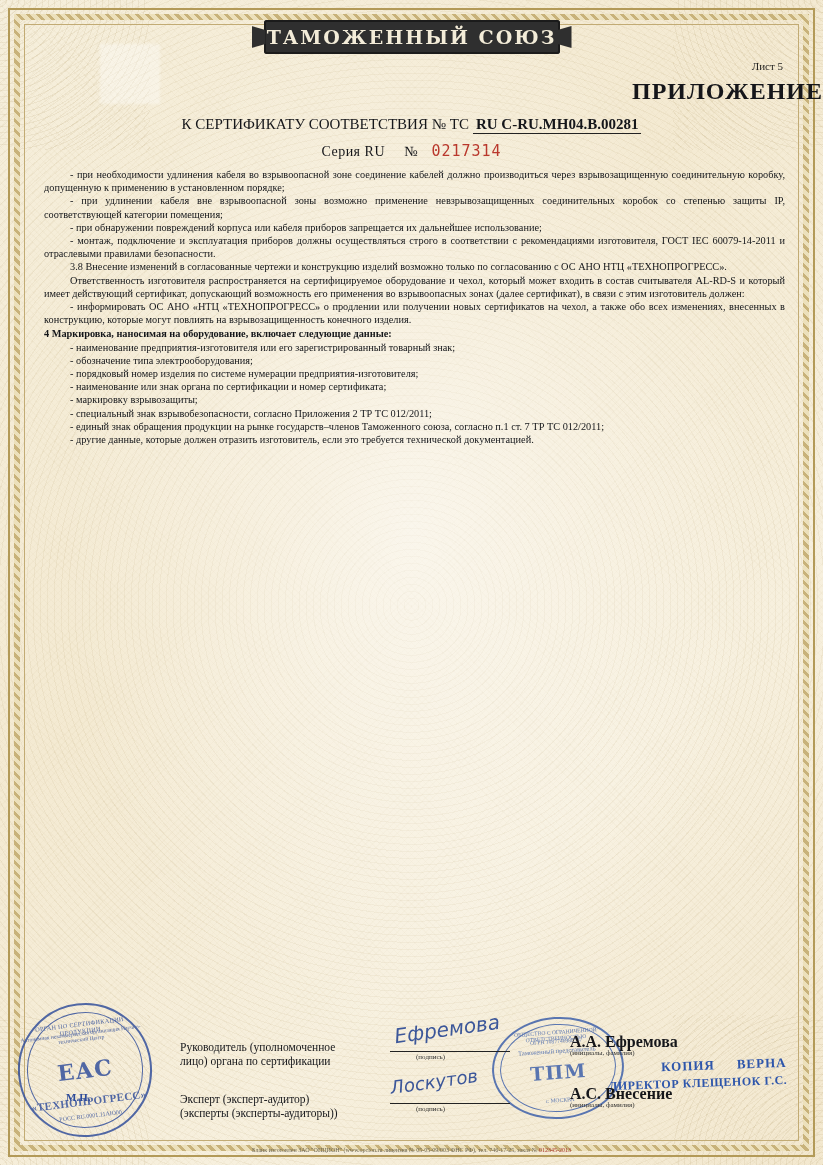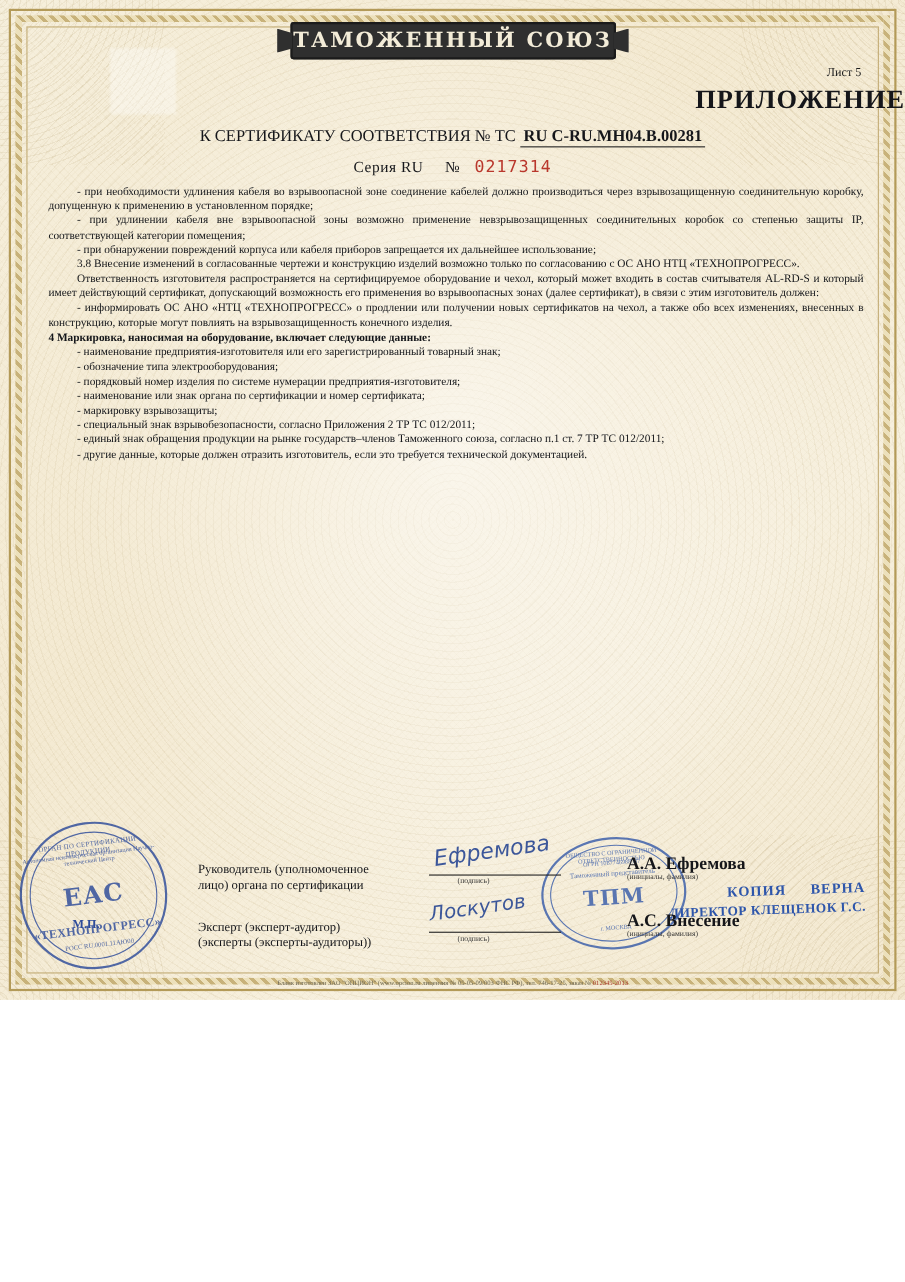--- a/index.html
+++ b/index.html
@@ -1,19 +1,19 @@
 <!DOCTYPE html>
 <html lang="ru"><head>
 <meta charset="utf-8">
 <style>
   html,body{margin:0;padding:0;background:#ffffff;}
   body{font-family:"Liberation Serif", serif;}
   #page{
     position:relative;
-    width:823px;height:909px;
+    width:823px;height:1165px;
     background:
       radial-gradient(ellipse at 50% 45%, rgba(255,255,255,0.55) 0%, rgba(255,255,255,0) 60%),
       repeating-linear-gradient(45deg, rgba(190,170,120,0.055) 0px, rgba(190,170,120,0.055) 1px, rgba(255,255,255,0) 1px, rgba(255,255,255,0) 5px),
       repeating-linear-gradient(-45deg, rgba(190,170,120,0.055) 0px, rgba(190,170,120,0.055) 1px, rgba(255,255,255,0) 1px, rgba(255,255,255,0) 5px),
       repeating-radial-gradient(circle at 50% 52%, rgba(176,152,100,0.10) 0px, rgba(176,152,100,0.10) 1px, rgba(255,255,255,0) 1px, rgba(255,255,255,0) 7px),
       linear-gradient(135deg,#f6efdc 0%,#f4ead2 40%,#f7f0de 70%,#f3e8cf 100%);
     overflow:hidden;
     box-sizing:border-box;
   }
   
@@ -201,20 +201,21 @@
   <div class="series-row">
     <span class="ser-label">Серия RU</span>
     <span class="no-sign">№</span>
     <span class="ser-num">0217314</span>
   </div>
 
   <div class="body-block">
     <p class="ind">- при необходимости удлинения кабеля во взрывоопасной зоне соединение кабелей должно производиться через взрывозащищенную соединительную коробку, допущенную к применению в установленном порядке;</p>
     <p class="ind">- при удлинении кабеля вне взрывоопасной зоны возможно применение невзрывозащищенных соединительных коробок со степенью защиты IP, соответствующей категории помещения;</p>
     <p class="ind">- при обнаружении повреждений корпуса или кабеля приборов запрещается их дальнейшее использование;</p>
+    <p class="ind">- монтаж, подключение и эксплуатация приборов должны осуществляться строго в соответствии с рекомендациями изготовителя, ГОСТ IEC 60079-14-2011 и отраслевыми правилами безопасности.</p>
     <p class="ind">3.8 Внесение изменений в согласованные чертежи и конструкцию изделий возможно только по согласованию с ОС АНО НТЦ «ТЕХНОПРОГРЕСС».</p>
     <p class="ind">Ответственность изготовителя распространяется на сертифицируемое оборудование и чехол, который может входить в состав считывателя AL-RD-S и который имеет действующий сертификат, допускающий возможность его применения во взрывоопасных зонах (далее сертификат), в связи с этим изготовитель должен:</p>
     <p class="ind">- информировать ОС АНО «НТЦ «ТЕХНОПРОГРЕСС» о продлении или получении новых сертификатов на чехол, а также обо всех изменениях, внесенных в конструкцию, которые могут повлиять на взрывозащищенность конечного изделия.</p>
     <div class="gap"></div>
     <p><b>4 Маркировка, наносимая на оборудование, включает следующие данные:</b></p>
     <p class="ind">- наименование предприятия-изготовителя или его зарегистрированный товарный знак;</p>
     <p class="ind">- обозначение типа электрооборудования;</p>
     <p class="ind">- порядковый номер изделия по системе нумерации предприятия-изготовителя;</p>
     <p class="ind">- наименование или знак органа по сертификации и номер сертификата;</p>
     <p class="ind">- маркировку взрывозащиты;</p>

